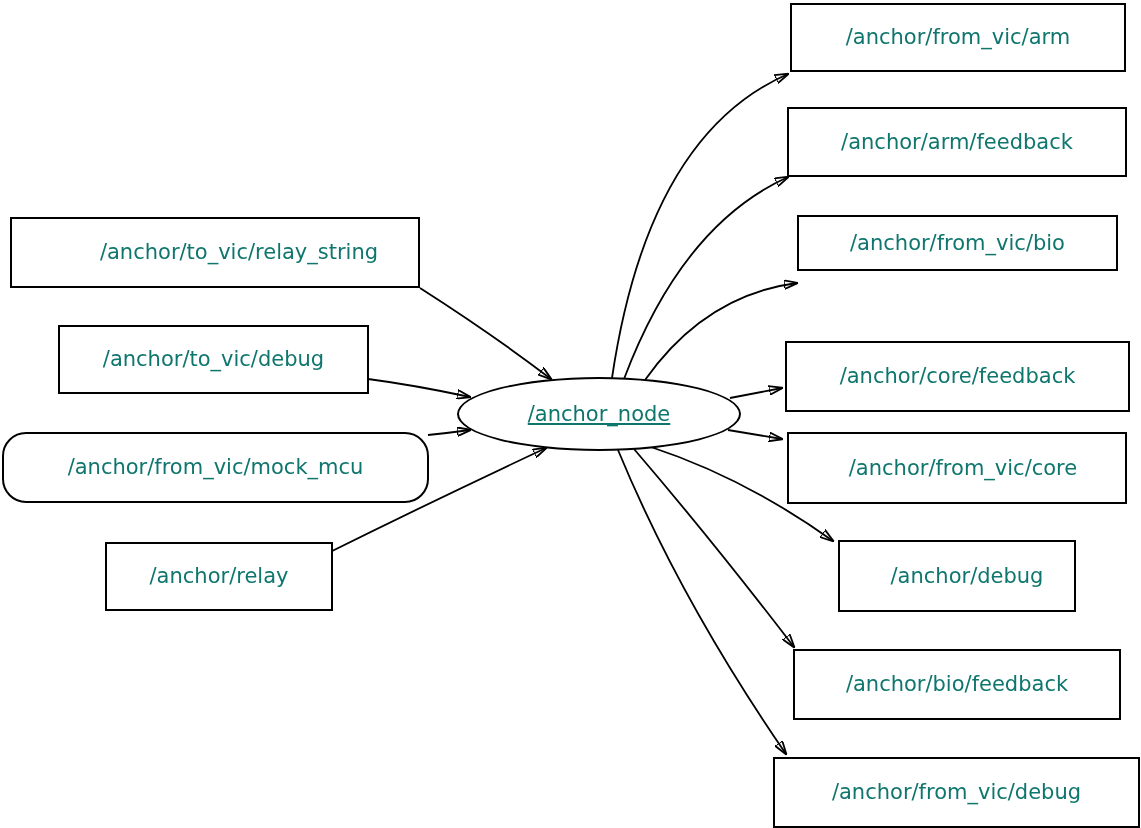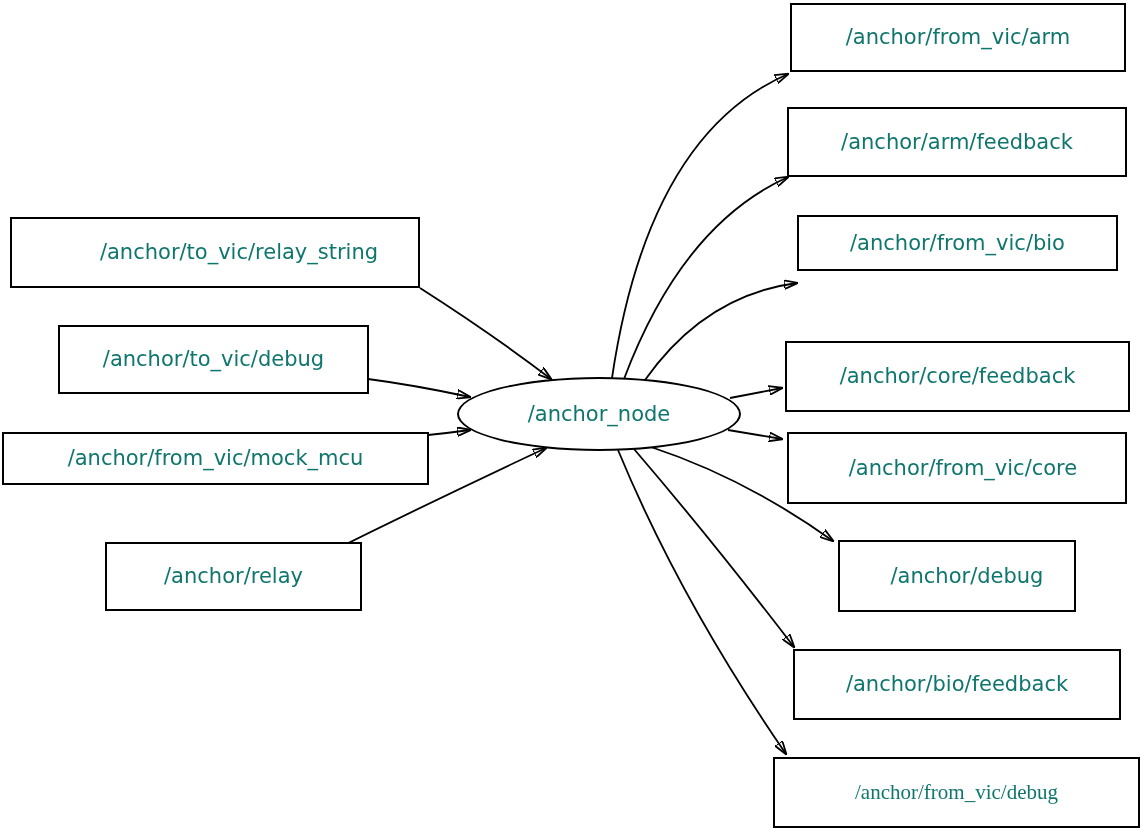--- a/index.html
+++ b/index.html
@@ -73,28 +73,28 @@
     <path d="M 634 449 Q 712 540 794 647" marker-end="url(#arrow)"></path>
     <path d="M 618 450 Q 680 600 786 754" marker-end="url(#arrow)"></path>
   </svg>
 
   <div class="node" style="left:10px; top:217px; width:410px; height:71px;padding-left:48px;">
     <span>/anchor/to_vic/relay_string</span>
   </div>
   <div class="node" style="left:58px; top:325px; width:311px; height:69px;">
     <span>/anchor/to_vic/debug</span>
   </div>
-  <div class="node" style="left:2px; top:432px; width:427px; height:53px;">
+  <div class="node" style="left:2px; top:432px; width:427px; height:71px;border-radius:24px;">
     <span>/anchor/from_vic/mock_mcu</span>
   </div>
-  <div class="node" style="left:105px; top:542px; width:257px; height:69px;">
+  <div class="node" style="left:105px; top:542px; width:228px; height:69px;">
     <span>/anchor/relay</span>
   </div>
 
-  <div class="node ellipse" style="left:457px; top:377px; width:284px; height:74px;">
+  <div class="node ellipse" style="left:457px; top:377px; width:284px; height:74px;text-decoration:underline;">
     <span>/anchor_node</span>
   </div>
 
   <div class="node" style="left:790px; top:3px; width:336px; height:69px;">
     <span>/anchor/from_vic/arm</span>
   </div>
   <div class="node" style="left:787px; top:107px; width:340px; height:70px;">
     <span>/anchor/arm/feedback</span>
   </div>
   <div class="node" style="left:797px; top:215px; width:321px; height:56px;">
@@ -105,17 +105,17 @@
   </div>
   <div class="node" style="left:787px; top:432px; width:340px; height:72px;padding-left:12px;">
     <span>/anchor/from_vic/core</span>
   </div>
   <div class="node" style="left:838px; top:540px; width:238px; height:72px;padding-left:20px;">
     <span>/anchor/debug</span>
   </div>
   <div class="node" style="left:793px; top:649px; width:328px; height:71px;">
     <span>/anchor/bio/feedback</span>
   </div>
-  <div class="node" style="left:773px; top:757px; width:367px; height:71px;font-family:Liberation Serif, serif;">
+  <div class="node" style="left:773px; top:757px; width:367px; height:71px;">
     <span>/anchor/from_vic/debug</span>
   </div>
 
 </div>
 
 </body></html>

